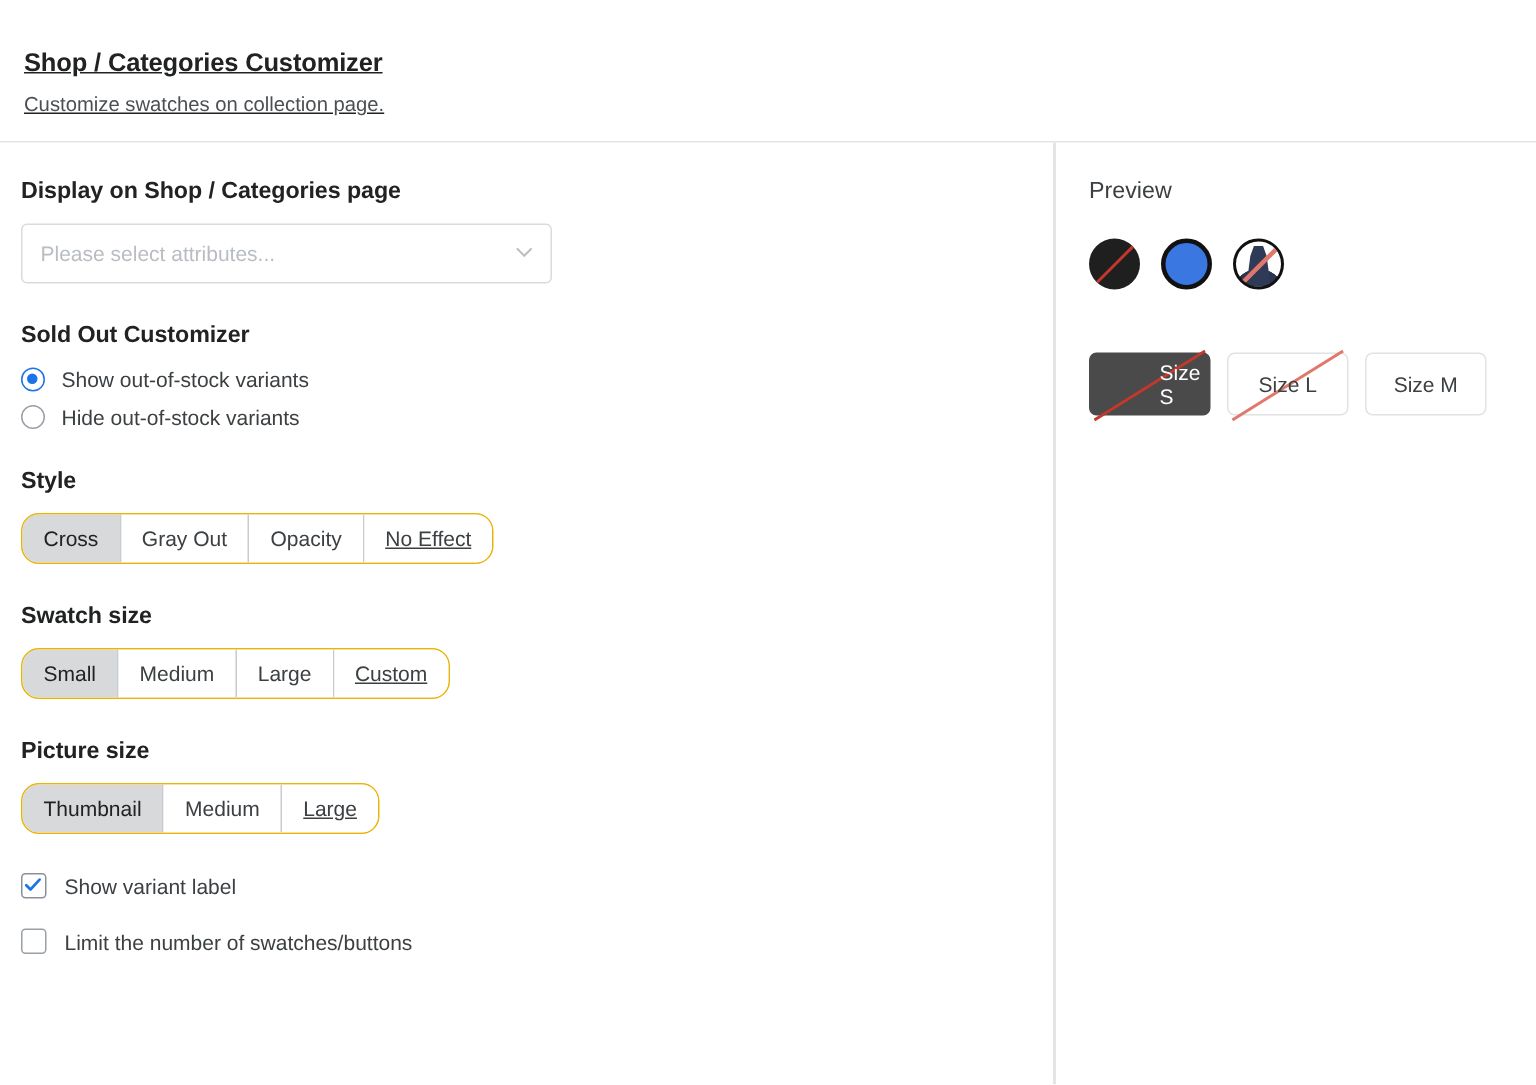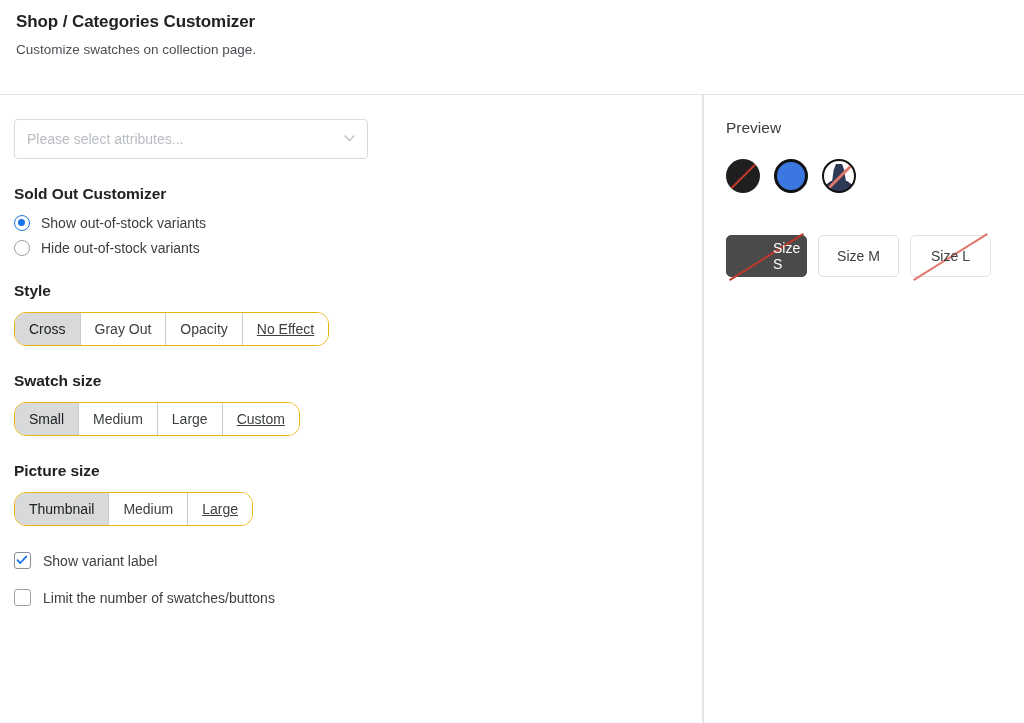--- a/index.html
+++ b/index.html
@@ -7,21 +7,21 @@
     margin: 0; padding: 0;
     width: 1024px; height: 723px;
     background: #ffffff;
     font-family: "Liberation Sans", sans-serif;
     color: #202223;
     overflow: hidden;
   }
   .page { position: relative; width: 1024px; height: 723px; }
 
   
-  .header { padding: 12px 16px 14px 16px; }
+  .header { padding: 32px 16px 14px 16px; text-decoration: underline; }
   .header-title {
     font-size: 17px; font-weight: bold; color: #202223;
     letter-spacing: -0.1px; margin: 0 0 10px 0;
   }
   .header-sub { font-size: 13.5px; color: #4b4f54; margin: 0; }
   .hr {
     position: absolute; left: 0; top: 94px;
     width: 1024px; height: 1px; background: #e3e5e7;
   }
 
@@ -136,20 +136,21 @@
     <h1 class="header-title">Shop / Categories Customizer</h1>
     <p class="header-sub">Customize swatches on collection page.</p>
   </div>
   <div class="hr"></div>
 
   <div class="cols">
 
     <div class="left-col">
 
       <div class="sec">
+        <h2 class="sec-title">Display on Shop / Categories page</h2>
         <div class="select-wrap">
           <span class="select-placeholder">Please select attributes...</span>
           <span class="chev">
             <svg width="11" height="7" viewBox="0 0 11 7">
                 <path d="M1 1 L5.5 5.5 L10 1" stroke="#b9bdc2" stroke-width="1.3" fill="none" stroke-linecap="round"></path>
               </svg>
           </span>
         </div>
       </div>
 
@@ -224,24 +225,24 @@
           <span class="dress"></span>
           <span class="xline"></span>
         </div>
       </div>
 
       <div class="size-row">
         <div class="size-btn selected">
           <span class="lbl">Size S</span>
           <span class="cross"></span>
         </div>
-        <div class="size-btn">
-          <span class="lbl">Size M</span>
-        </div>
         <div class="size-btn light">
           <span class="lbl">Size L</span>
           <span class="cross"></span>
         </div>
+        <div class="size-btn">
+          <span class="lbl">Size M</span>
+        </div>
       </div>
     </div>
 
   </div>
 </div>
 
 </body></html>

